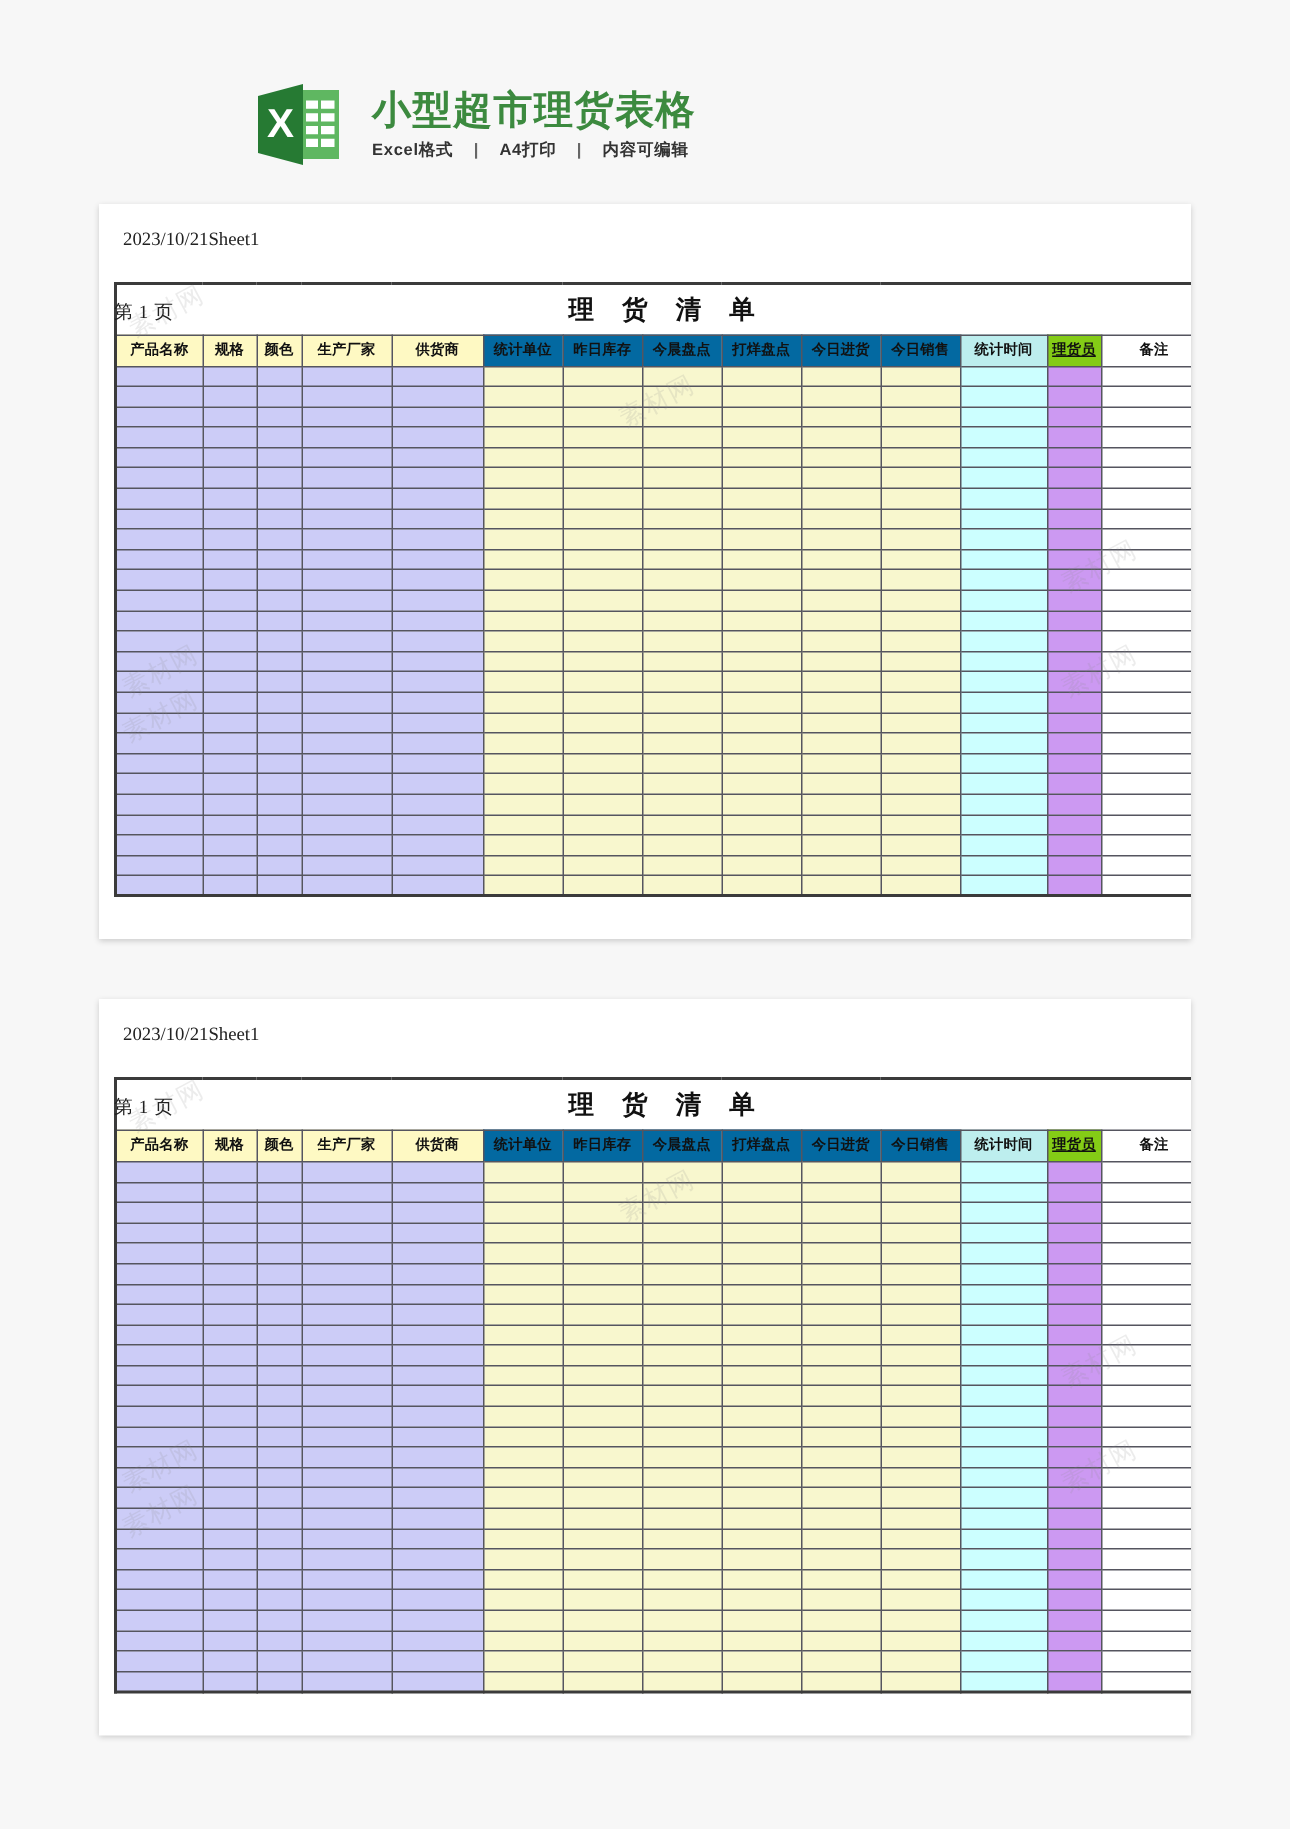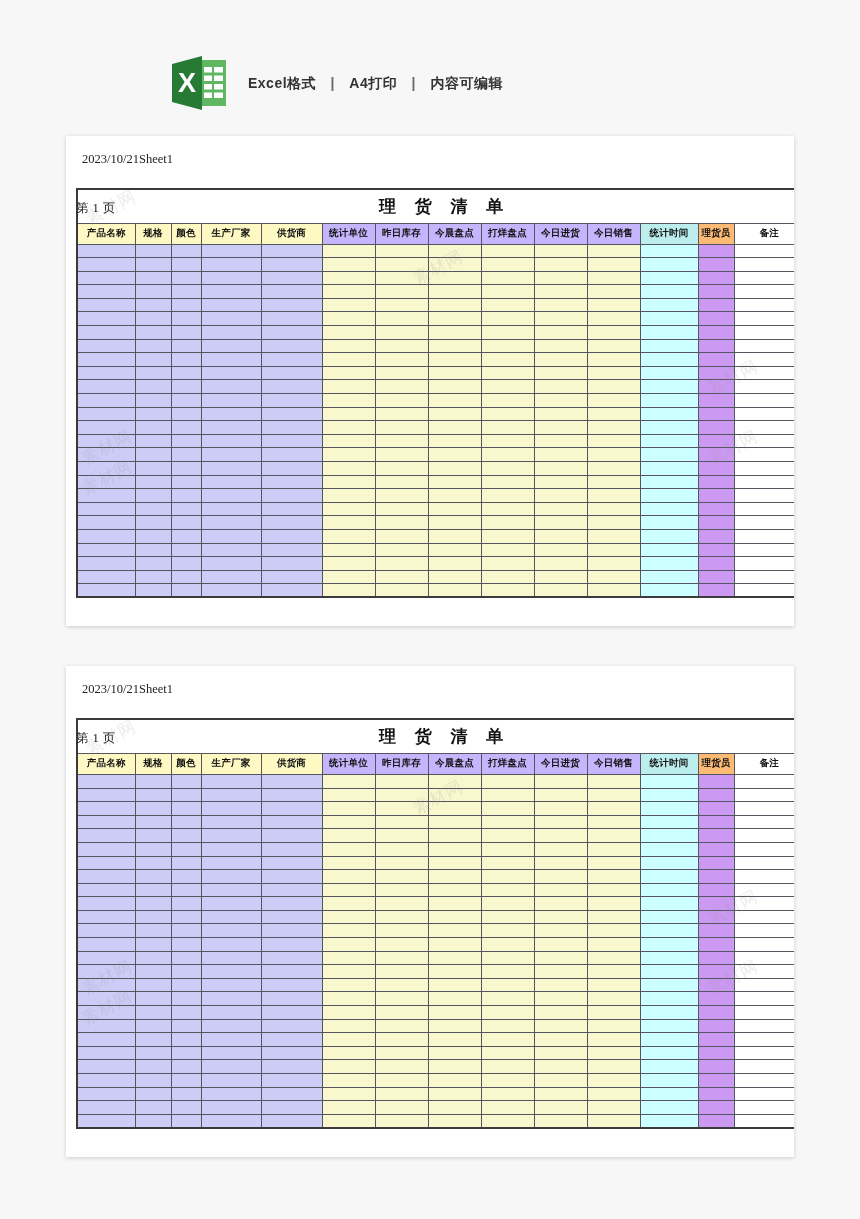--- a/index.html
+++ b/index.html
@@ -23,21 +23,21 @@
   .xls-logo svg { display: block; }
   .header-texts { display: flex; flex-direction: column; gap: 9px; }
   .doc-title {
     font-size: 26px;
     font-weight: bold;
     color: #3c8a3f;
     letter-spacing: 1px;
     line-height: 1;
   }
   .doc-meta {
-    font-size: 14px;
+    font-size: 11px;
     font-weight: bold;
     color: #333333;
     letter-spacing: .5px;
     line-height: 1;
     white-space: nowrap;
   }
   .doc-meta .sep { color: #666; padding: 0 10px; font-weight: bold; }
 
   
   .cards { padding: 22px 0 0 0; }
@@ -92,23 +92,23 @@
     letter-spacing: 7px;
     text-indent: 7px;
     color: #000;
     border-left: none !important;
     border-right: none !important;
     border-top: none !important;
   }
 
   tr.hdr th { height: 21px; font-size: 9.5px; letter-spacing: .2px; }
   .h-lav  { background: #fef9c3; }
-  .h-yel  { background: #c4b5fd; }
+  .h-yel  { background: #0369a1; }
   .h-cyn  { background: #bdeeee; }
-  .h-pur  { background: #fdba74; }
+  .h-pur  { background: #84cc16; text-decoration: underline; }
   .h-wht  { background: #ffffff; color: #d40000; }
 
   td.c-lav { background: #ccccf7; }
   td.c-yel { background: #f8f7ce; }
   td.c-cyn { background: #ccffff; }
   td.c-pur { background: #cc99f2; }
   td.c-wht { background: #ffffff; }
 
   
   .wm {
@@ -144,20 +144,21 @@
       <rect x="36" y="32" width="8" height="5.5" fill="#ffffff"></rect>
       <rect x="46" y="32" width="9" height="5.5" fill="#ffffff"></rect>
       <rect x="36" y="40.5" width="8" height="5.5" fill="#ffffff"></rect>
       <rect x="46" y="40.5" width="9" height="5.5" fill="#ffffff"></rect>
       <path d="M4 12 L34 4 L34 58 L4 50 Z" fill="#267a33"></path>
       <text x="19" y="39.5" text-anchor="middle" fill="#ffffff" font-family="Liberation Sans, sans-serif" font-size="27" font-weight="bold">X</text>
     </svg>
   </div>
 
   <div class="header-texts">
+    <div class="doc-title">小型超市理货表格</div>
     <div class="doc-meta">
       <span>Excel格式</span>
       <span class="sep">|</span>
       <span>A4打印</span>
       <span class="sep">|</span>
       <span>内容可编辑</span>
     </div>
   </div>
 
 </div>

